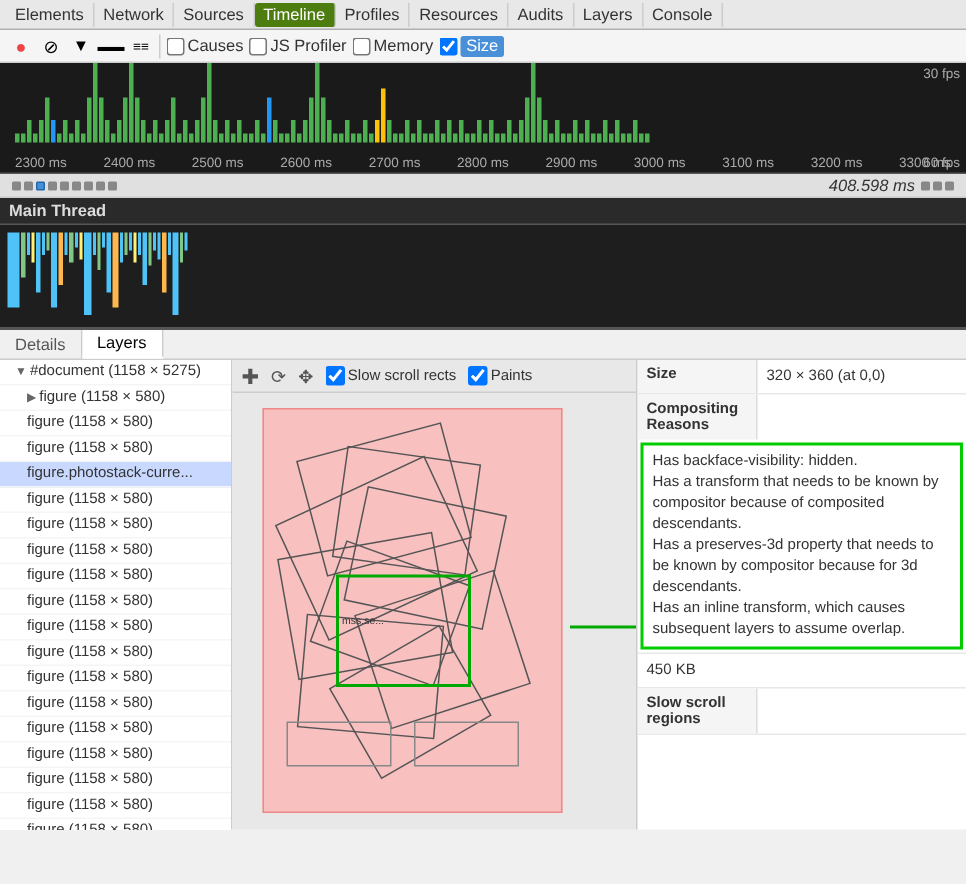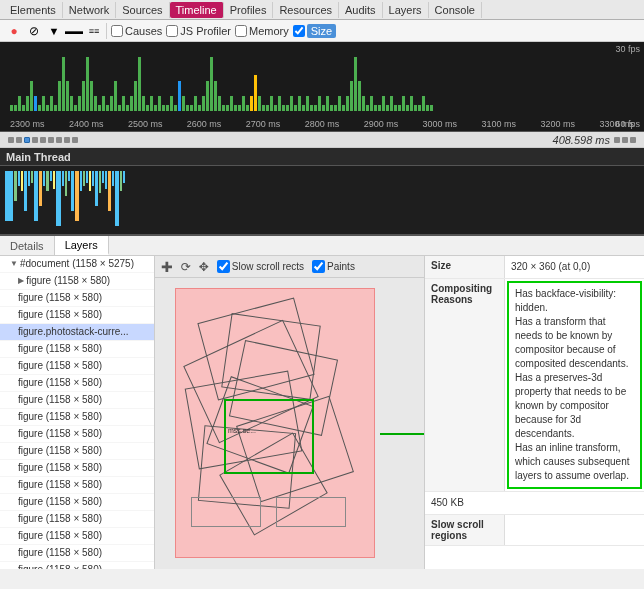--- a/index.html
+++ b/index.html
@@ -7,35 +7,35 @@
 
     
     #toolbar {
       display: flex; align-items: center; background: #e8e8e8;
       border-bottom: 1px solid #b0b0b0; height: 20px; padding: 0 4px;
     }
     #toolbar .tab {
       padding: 2px 6px; font-size: 11px; cursor: pointer; color: #333;
       border-right: 1px solid #ccc;
     }
-    #toolbar .tab.active { background: #be185d; color: white; border-radius: 2px; }
+    #toolbar .tab.active { background: #4d7c0f; color: white; border-radius: 2px; }
 
     
     #toolbar2 {
       display: flex; align-items: center; background: #f5f5f5;
       border-bottom: 1px solid #ccc; height: 22px; padding: 0 6px; gap: 4px;
     }
     .icon-btn { width: 16px; height: 16px; cursor: pointer; display: inline-flex; align-items: center; justify-content: center; font-size: 10px; }
     .checkbox-label { display: flex; align-items: center; gap: 2px; font-size: 11px; color: #333; cursor: pointer; }
     .checkbox-label input { width: 12px; height: 12px; }
     .paint-label { background: #4a90d9; color: white; padding: 1px 4px; border-radius: 2px; font-size: 11px; }
 
     
     #timeline-chart {
-      background: #1a1a1a; height: 90px; position: relative; overflow: hidden;
+      background: #1a1a1a; height: 74px; position: relative; overflow: hidden;
       border-bottom: 1px solid #555;
     }
     .fps-label { position: absolute; right: 4px; font-size: 9px; color: #aaa; }
     .fps-30 { top: 2px; }
     .fps-60 { bottom: 2px; }
     .timeline-bars { position: absolute; bottom: 20px; left: 10px; right: 10px; height: 60px; display: flex; align-items: flex-end; gap: 1px; }
     .t-bar { background: #4CAF50; width: 3px; }
     .t-bar.tall { height: 90%; }
     .t-bar.med { height: 50%; }
     .t-bar.short { height: 25%; }
@@ -486,21 +486,21 @@
 
       </div>
     </div>
   </div>
 
   <div id="properties-panel">
     <div class="prop-row">
       <div class="prop-key">Size</div>
       <div class="prop-value">320 × 360 (at 0,0)</div>
     </div>
-    <div class="prop-row" style="flex-direction:row;">
+    <div class="prop-row" style="flex-direction:column;">
       <div class="prop-key">Compositing Reasons</div>
       <div class="prop-value highlighted" style="white-space:pre-line;border:2px solid #00cc00;">Has backface-visibility: hidden.
 Has a transform that needs to be known by compositor because of composited descendants.
 Has a preserves-3d property that needs to be known by compositor because for 3d descendants.
 Has an inline transform, which causes subsequent layers to assume overlap.</div>
     </div>
     <div class="prop-row">
       <div class="prop-value">450 KB</div>
     </div>
     <div class="prop-row">

